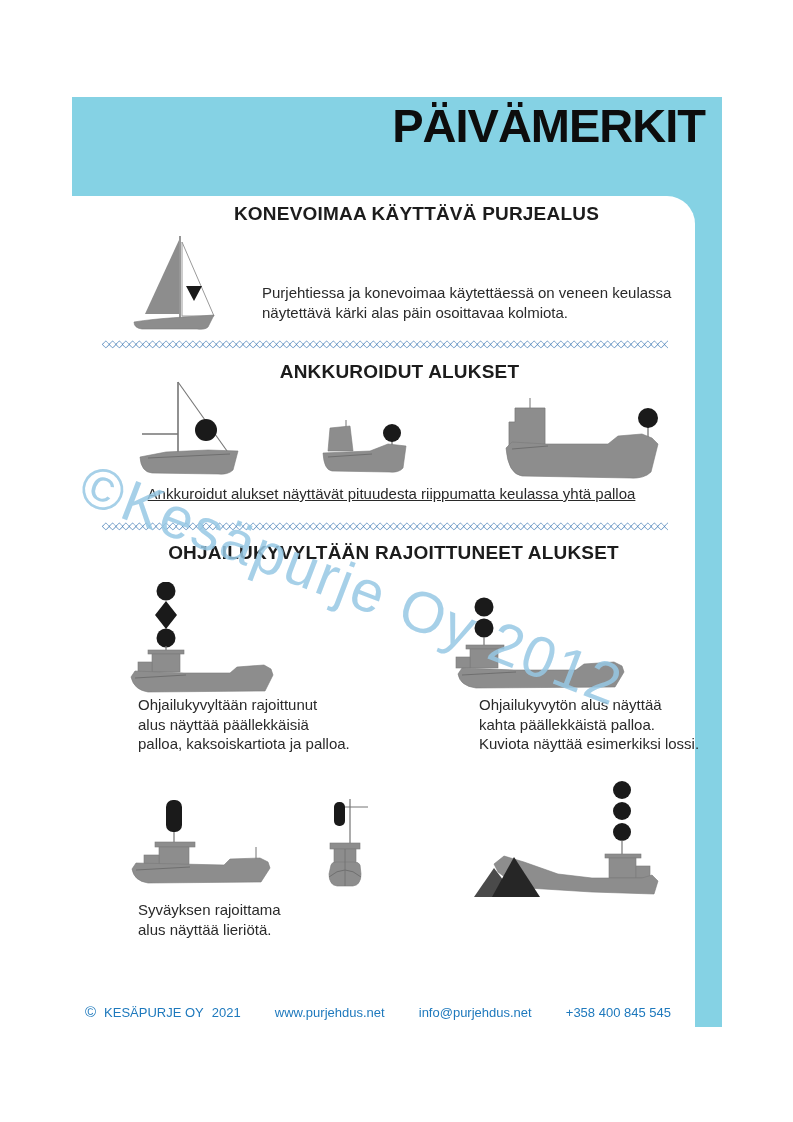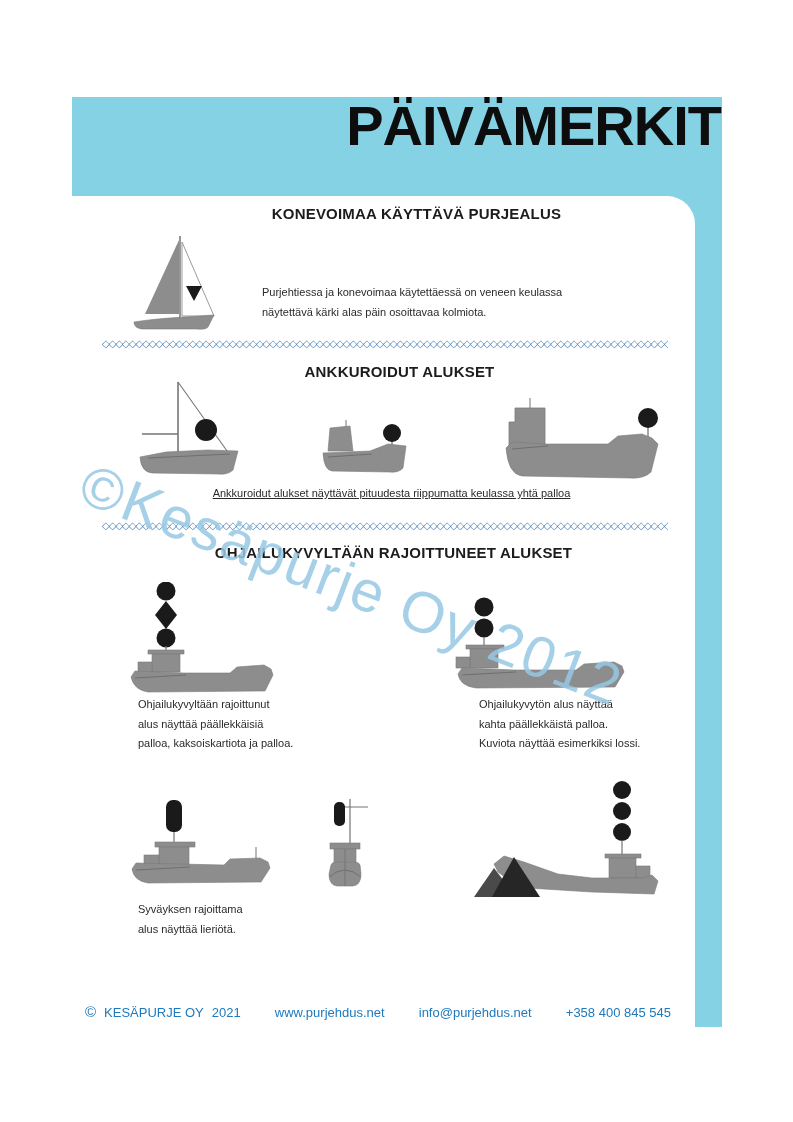--- a/index.html
+++ b/index.html
@@ -4,30 +4,30 @@
 <style>
   html,body{margin:0;padding:0;background:#ffffff;}
   .page{position:relative;width:793px;height:1122px;background:#ffffff;overflow:hidden;
         font-family:"Liberation Sans","DejaVu Sans",sans-serif;color:#232323;}
 
   
   .cyan-block{position:absolute;left:72px;top:97px;width:650px;height:930px;background:#85d2e4;}
   .white-panel{position:absolute;left:72px;top:196px;width:623px;height:831px;background:#ffffff;
                border-top-right-radius:28px;}
 
-  .page-title{position:absolute;left:88px;top:100px;width:633px;text-align:right;
-              font-size:56px;font-weight:600;letter-spacing:-1px;color:#0d0d0d;line-height:52px;}
-
-  .sec-head{position:absolute;left:0;width:100%;text-align:center;font-size:15px;font-weight:700;
+  .page-title{position:absolute;left:72px;top:100px;width:633px;text-align:right;
+              font-size:47px;font-weight:600;letter-spacing:-1px;color:#0d0d0d;line-height:52px;}
+
+  .sec-head{position:absolute;left:0;width:100%;text-align:center;font-size:19px;font-weight:700;
             color:#1c1c1c;letter-spacing:0.2px;line-height:22px;}
   .sec-head.h1{top:7px;transform:translateX(33px);}
   .sec-head.h2{top:165px;transform:translateX(16px);}
   .sec-head.h3{top:346px;transform:translateX(10px);}
 
-  .body-text{font-size:11px;line-height:19.5px;color:#2a2a2a;}
+  .body-text{font-size:15px;line-height:19.5px;color:#2a2a2a;}
   .para1{position:absolute;left:190px;top:87px;width:430px;}
   .caption-center{position:absolute;top:288px;left:0;width:100%;text-align:center;transform:translateX(8px);text-decoration:underline;}
   .cap-a{position:absolute;left:66px;top:499px;width:300px;}
   .cap-b{position:absolute;left:385px;top:499px;width:300px;margin-left:22px;}
   .cap-c{position:absolute;left:66px;top:704px;width:300px;}
   .cap-e{position:absolute;left:385px;top:704px;width:300px;}
 
   .divider{position:absolute;left:30px;width:566px;height:10px;overflow:hidden;white-space:nowrap;
            color:#4a80b8;font-size:10px;line-height:9px;letter-spacing:-1px;}
   .divider.d1{top:143px;}

